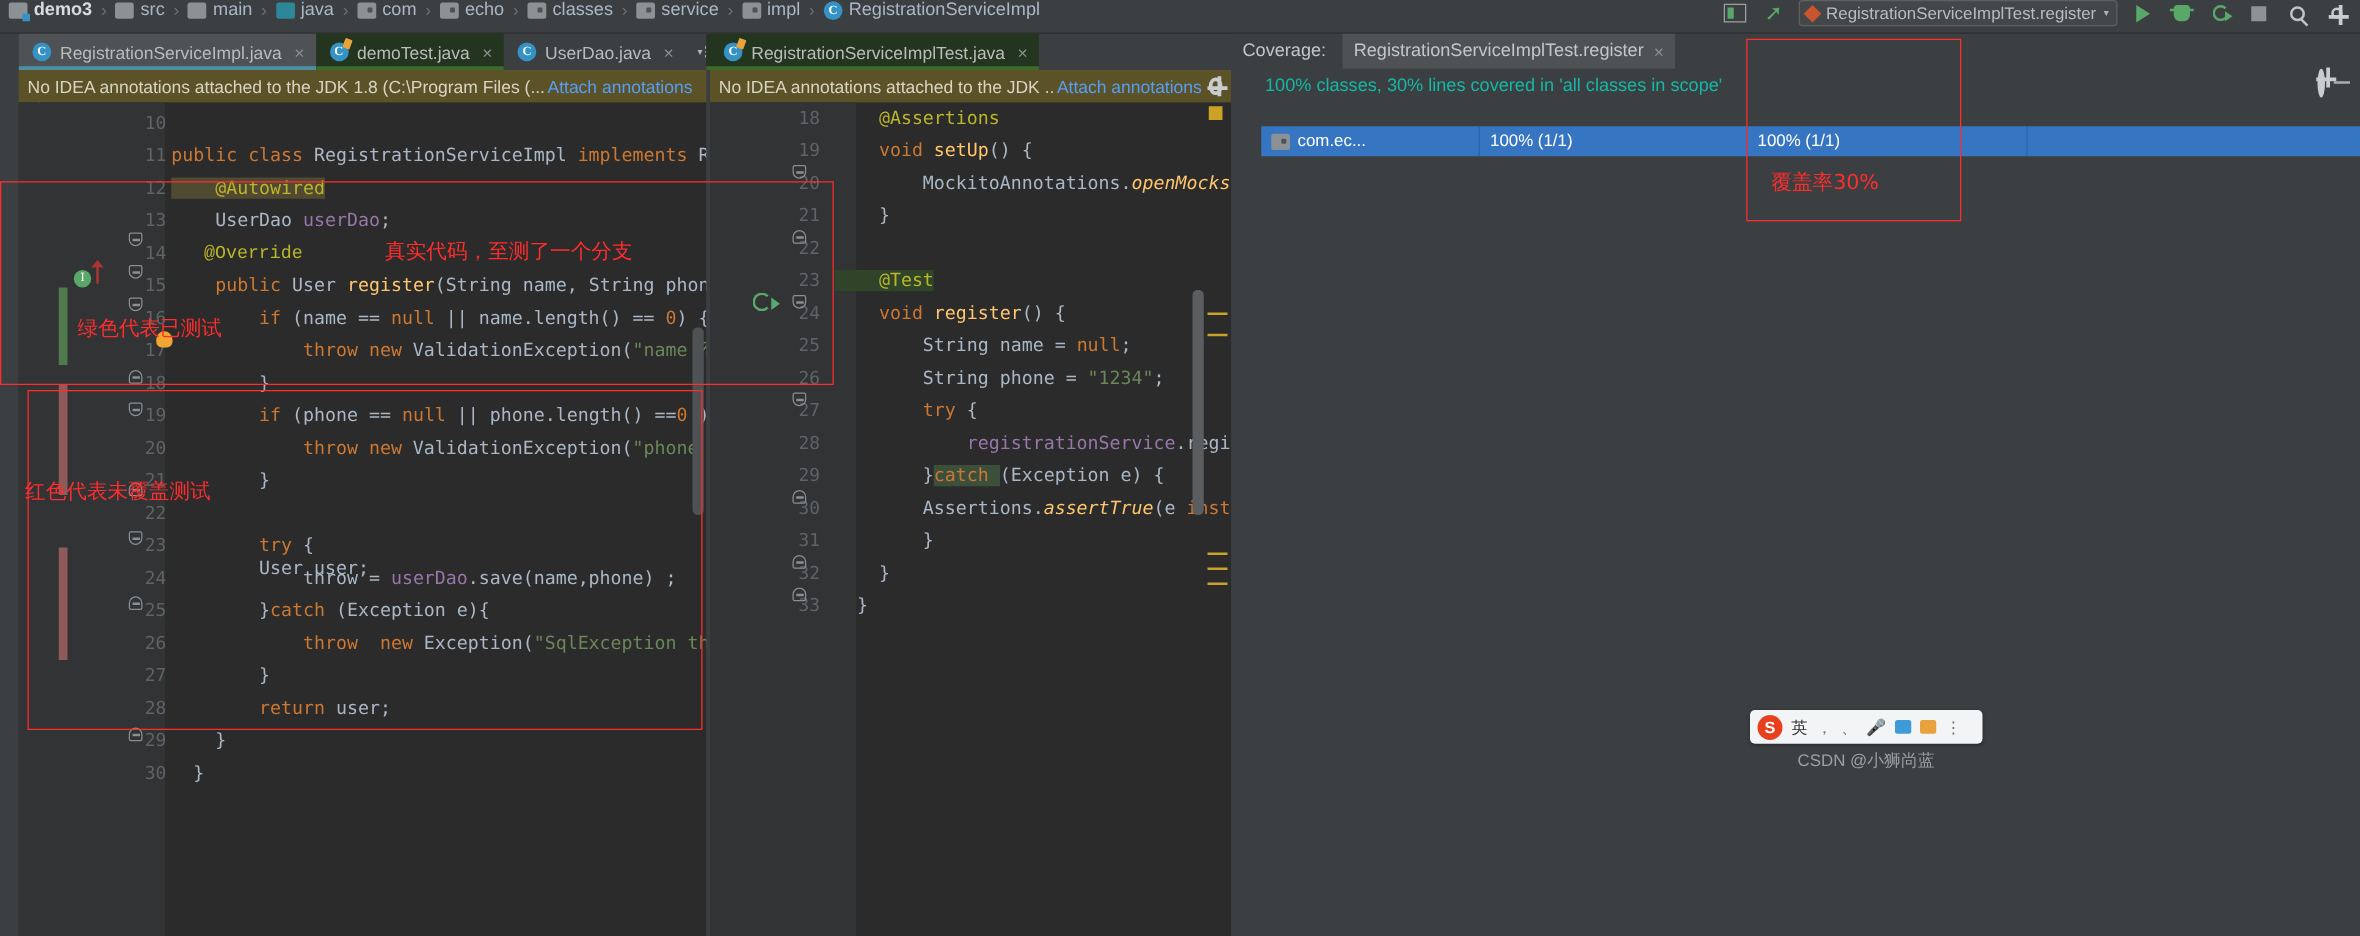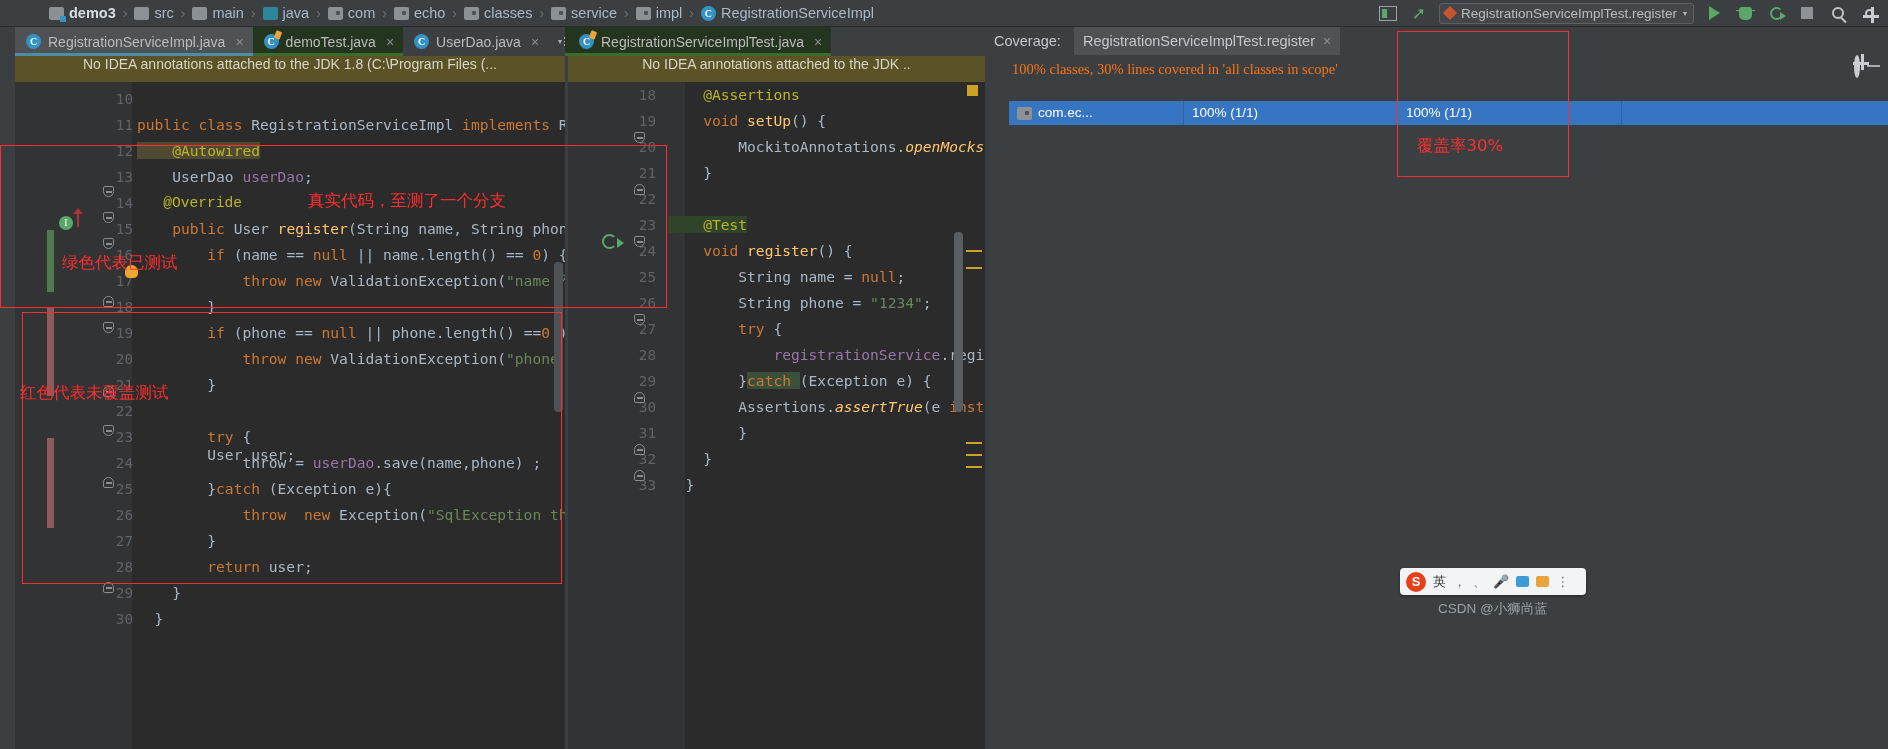--- a/index.html
+++ b/index.html
@@ -7,23 +7,22 @@
     width: 1888px; height: 749px;
     background: #3c3f41;
     font-family: "Liberation Sans", sans-serif;
     overflow: hidden;
   }
   .app { position: relative; width: 1888px; height: 749px; background: #3c3f41; }
 
   
   .topbar {
     position: absolute; left: 0; top: 0; width: 1888px; height: 27px;
-    background: #3c3f41; display: flex; align-items: center;
+    background: #3c3f41; display: flex; align-items: flex-start;
     border-bottom: 1px solid #2b2b2b;
-    padding-left: 42px;
   }
   .crumbs { display: flex; align-items: center; padding-left: 7px; }
   .crumb { display: flex; align-items: center; font-size: 14.5px; color: #a9b7c6; }
   .crumb.first .ctext { font-weight: bold; color: #d7dde3; }
   .crumb .ctext { margin-left: 5px; }
   .sep { color: #6d7276; margin: 0 7px; font-size: 14px; }
   .ficon { width: 15px; height: 13px; border-radius: 2px; position: relative; display:inline-block;}
   .ficon.grey { background: #8c9196; }
   .ficon.grey::after{content:"";position:absolute;left:8px;top:4px;width:4px;height:4px;background:#4e5356;border-radius:1px;}
   .ficon.plain { background: #8c9196; }
@@ -85,21 +84,21 @@
   }
   .tabicon-test::after{content:"";position:absolute;right:-2px;top:-3px;width:6px;height:8px;background:#e8a33d;transform:rotate(20deg);border-radius:1px;}
   .tabmore { display:flex; align-items:center; gap:2px; padding:0 10px; color:#9ba0a4; font-size:12px; }
   .burger { display:inline-block; width:12px; }
   .burger i { display:block; height:1.5px; background:#a9adb1; margin:2px 0; }
 
   
   .notif {
     position:absolute; height:26px; background:#5b5327;
     display:flex; align-items:center; font-size:14px; color:#d9d5c4;
-    padding:0 7px; gap:14px; overflow:hidden; white-space:nowrap;flex-direction:column;
+    padding:0 7px; gap:2px; overflow:hidden; white-space:nowrap;
   }
   .notif .lnk { color:#589df6; cursor:pointer; }
   .gear { width:14px; height:14px; border-radius:50%; border:3px solid #c9cdd1; position:relative; }
   .gear::before,.gear::after{content:"";position:absolute;background:#c9cdd1;}
   .gear::before{left:4px;top:-4px;width:3px;height:16px;}
   .gear::after{left:-4px;top:4px;width:16px;height:3px;}
 
   
   .editor { position:absolute; background:#2b2b2b; overflow:hidden; }
   .gutter { position:absolute; top:0; bottom:0; background:#313335; }
@@ -134,21 +133,21 @@
 
   
   .covpanel { position:absolute; left:985px; top:27px; width:903px; height:722px; background:#3c3f41; }
   .covheader { height:28px; display:flex; align-items:center; font-size:14.5px; color:#c3c7cb; }
   .covheader .lbl { padding:0 13px 0 9px; }
   .covheader .activetab {
     background:#4e5254; height:28px; display:flex; align-items:center; gap:8px; padding:0 9px;
   }
   .covheader .activetab .x { color:#8d9195; font-size:14px; }
   .covheader .spacer { flex:1; }
-  .covsummary { display:flex; align-items:center; gap:10px; height:28px; padding-left:3px; font-size:14.5px; color:#f97316;font-family:Liberation Serif, serif; }
+  .covsummary { display:flex; align-items:center; gap:10px; height:28px; padding-left:3px; font-size:14.5px; color:#14b8a6; }
   .covtable { position:absolute; left:24px; top:74px; right:0; }
   .thead { display:flex; height:20px; background:#4b4f51; }
   .th { color:#cdd1d5; font-size:13.5px; text-align:center; line-height:20px; border-right:1px solid #3c3f41; background:#4b4f51;}
   .trow { display:flex; height:24px; background:#3675c2; }
   .td { color:#ffffff; font-size:13.5px; line-height:24px; border-right:1px solid #2f63a8; padding-left:8px; }
   .td.elem { display:flex; align-items:center; gap:6px; }
 
   
   .panel-gear { position:absolute; right:28px; top:31px; }
   .panel-min { position:absolute; right:8px; top:38px; width:13px; height:2px; background:#a9adb1; }

